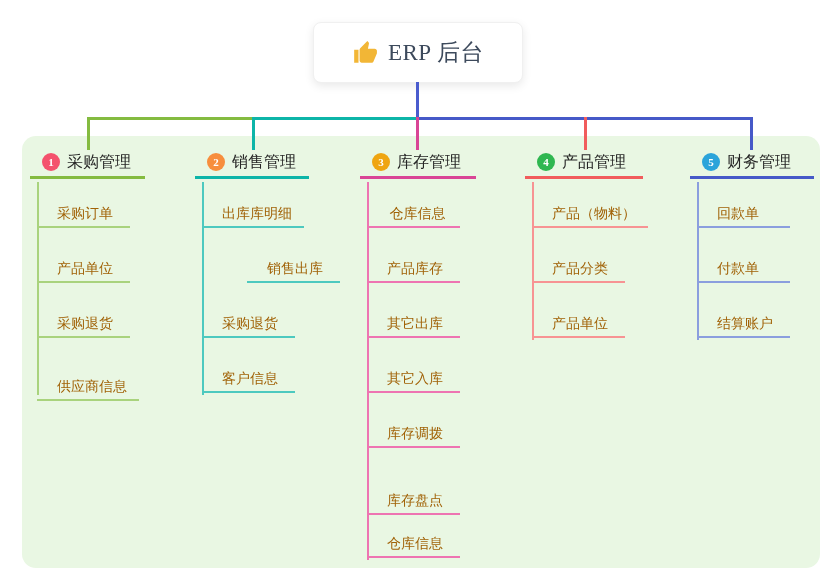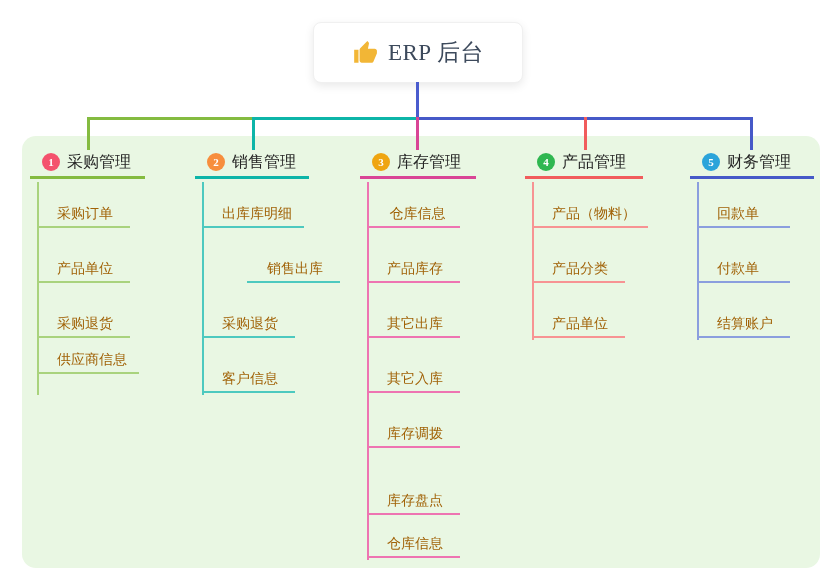--- a/index.html
+++ b/index.html
@@ -64,21 +64,21 @@
     </div>
   <div id="branches">
       <div class="branch-header" style="left: 30px; width: 115px; border-bottom-color: rgb(132, 187, 64);">
         <span class="badge" style="background: rgb(244, 82, 109);">1</span>
         <span class="branch-label">采购管理</span>
       </div>
       <div class="line" style="left: 37px; top: 182px; width: 2px; height: 213px; background: rgb(169, 211, 125);"></div>
       <div class="child-node" style="left: 37px; top: 202px; border-bottom-color: rgb(169, 211, 125);">采购订单</div>
       <div class="child-node" style="left: 37px; top: 257px; border-bottom-color: rgb(169, 211, 125);">产品单位</div>
       <div class="child-node" style="left: 37px; top: 312px; border-bottom-color: rgb(169, 211, 125);">采购退货</div>
-      <div class="child-node" style="left: 37px; top: 348px; border-bottom-color: rgb(169, 211, 125);">供应商信息</div>
+      <div class="child-node" style="left: 37px; top: 375px; border-bottom-color: rgb(169, 211, 125);">供应商信息</div>
       <div class="branch-header" style="left: 195px; width: 114px; border-bottom-color: rgb(13, 181, 168);">
         <span class="badge" style="background: rgb(247, 142, 61);">2</span>
         <span class="branch-label">销售管理</span>
       </div>
       <div class="line" style="left: 202px; top: 182px; width: 2px; height: 213px; background: rgb(77, 201, 191);"></div>
       <div class="child-node" style="left: 202px; top: 202px; border-bottom-color: rgb(77, 201, 191);">出库库明细</div>
       <div class="child-node" style="left: 202px; top: 257px; border-bottom-color: rgb(77, 201, 191); margin-left: 45px;">销售出库</div>
       <div class="child-node" style="left: 202px; top: 312px; border-bottom-color: rgb(77, 201, 191);">采购退货</div>
       <div class="child-node" style="left: 202px; top: 367px; border-bottom-color: rgb(77, 201, 191);">客户信息</div>
       <div class="branch-header" style="left: 360px; width: 116px; border-bottom-color: rgb(217, 69, 150);">

